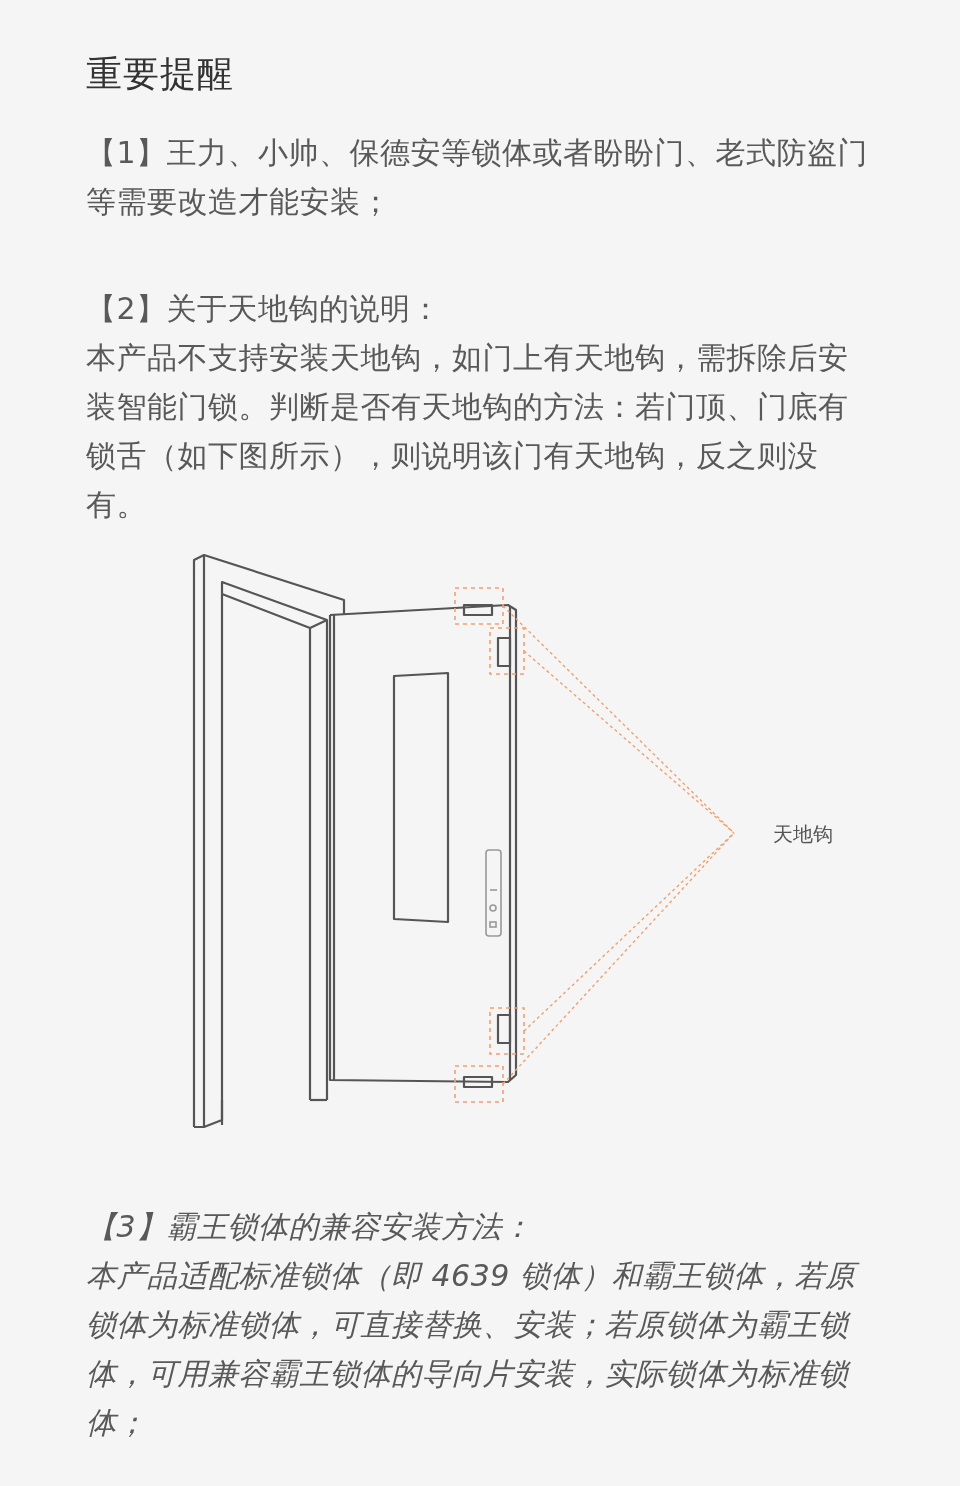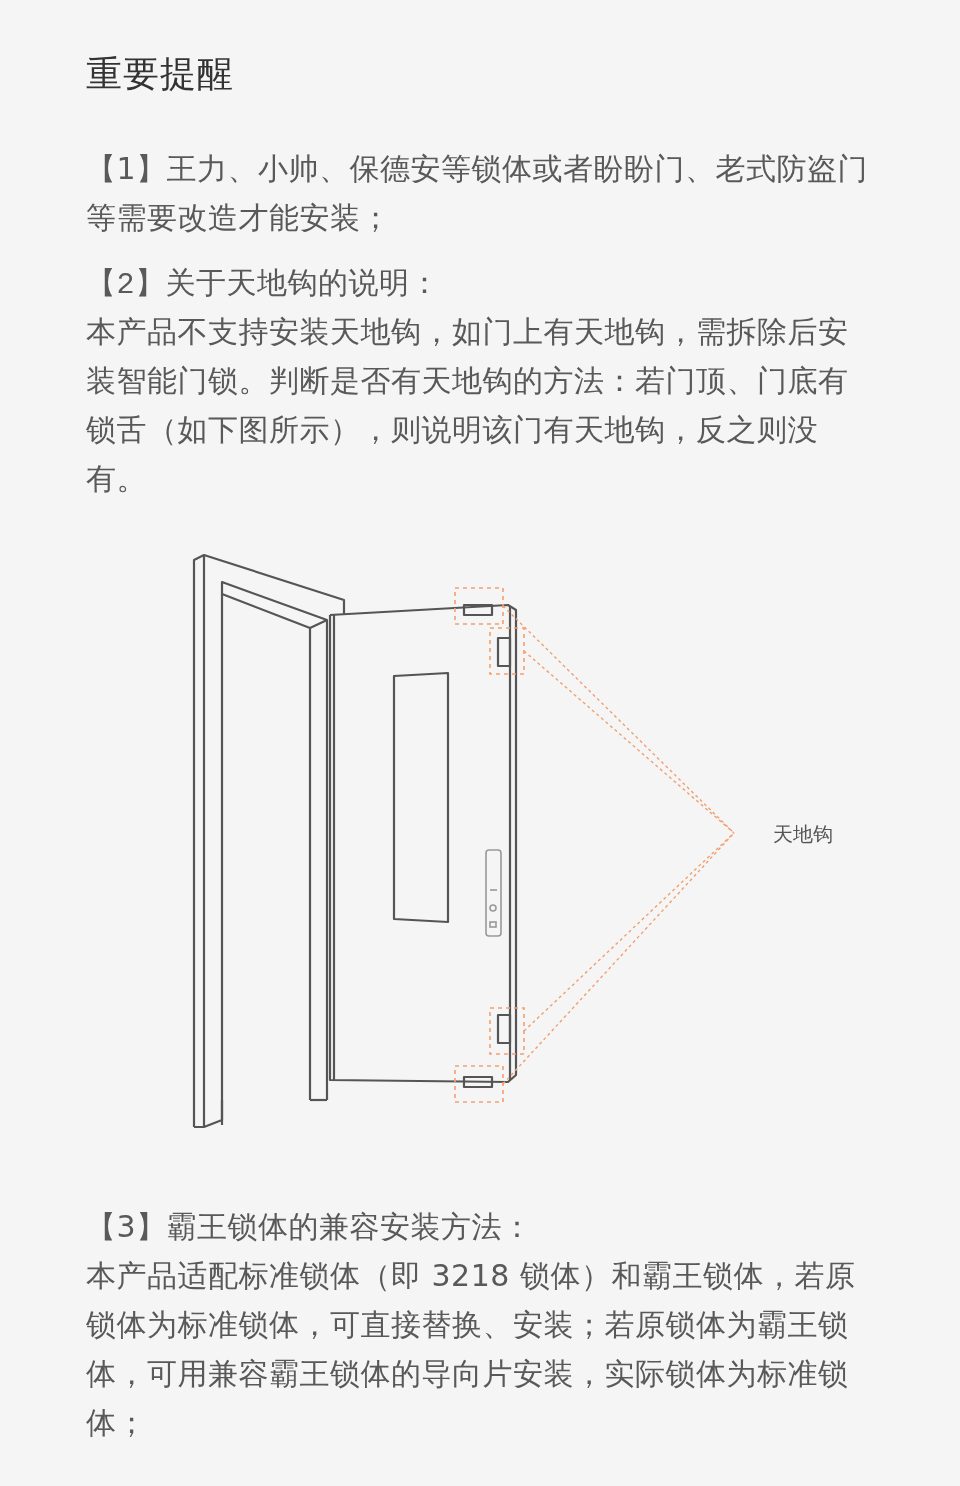--- a/index.html
+++ b/index.html
@@ -24,23 +24,23 @@
   .section {
     position: absolute;
     left: 86px;
     width: 790px;
     font-size: 30px;
     line-height: 49px;
     color: #595959;
     letter-spacing: 0.5px;
   }
   .section p { margin: 0; }
-  #s1 { top: 128px; margin-top: 16px; }
-  #s2 { top: 261px; font-family: Liberation Mono, monospace; }
-  #s3 { top: 1202px; }
+  #s1 { top: 128px; }
+  #s2 { top: 284px; }
+  #s3 { top: 1202px; font-style: italic; }
   .diagram {
     position: absolute;
     left: 0;
     top: 540px;
     width: 960px;
     height: 600px;
   }
   .callout-label {
     position: absolute;
     left: 746px;
@@ -110,14 +110,14 @@
     <line x1="524" y1="651" x2="734" y2="833"></line>
     <line x1="524" y1="1031" x2="734" y2="833"></line>
     <line x1="503" y1="1084" x2="734" y2="833"></line>
   </g>
 </svg>
 
 <div class="callout-label">天地钩</div>
 
 <div id="s3" class="section">
   <p>【3】霸王锁体的兼容安装方法：</p>
-  <p>本产品适配标准锁体（即 3218 锁体）和霸王锁体，若原锁体为标准锁体，可直接替换、安装；若原锁体为霸王锁体，可用兼容霸王锁体的导向片安装，实际锁体为标准锁体；</p>
+  <p>本产品适配标准锁体（即 4639 锁体）和霸王锁体，若原锁体为标准锁体，可直接替换、安装；若原锁体为霸王锁体，可用兼容霸王锁体的导向片安装，实际锁体为标准锁体；</p>
 </div>
 
 </body></html>

